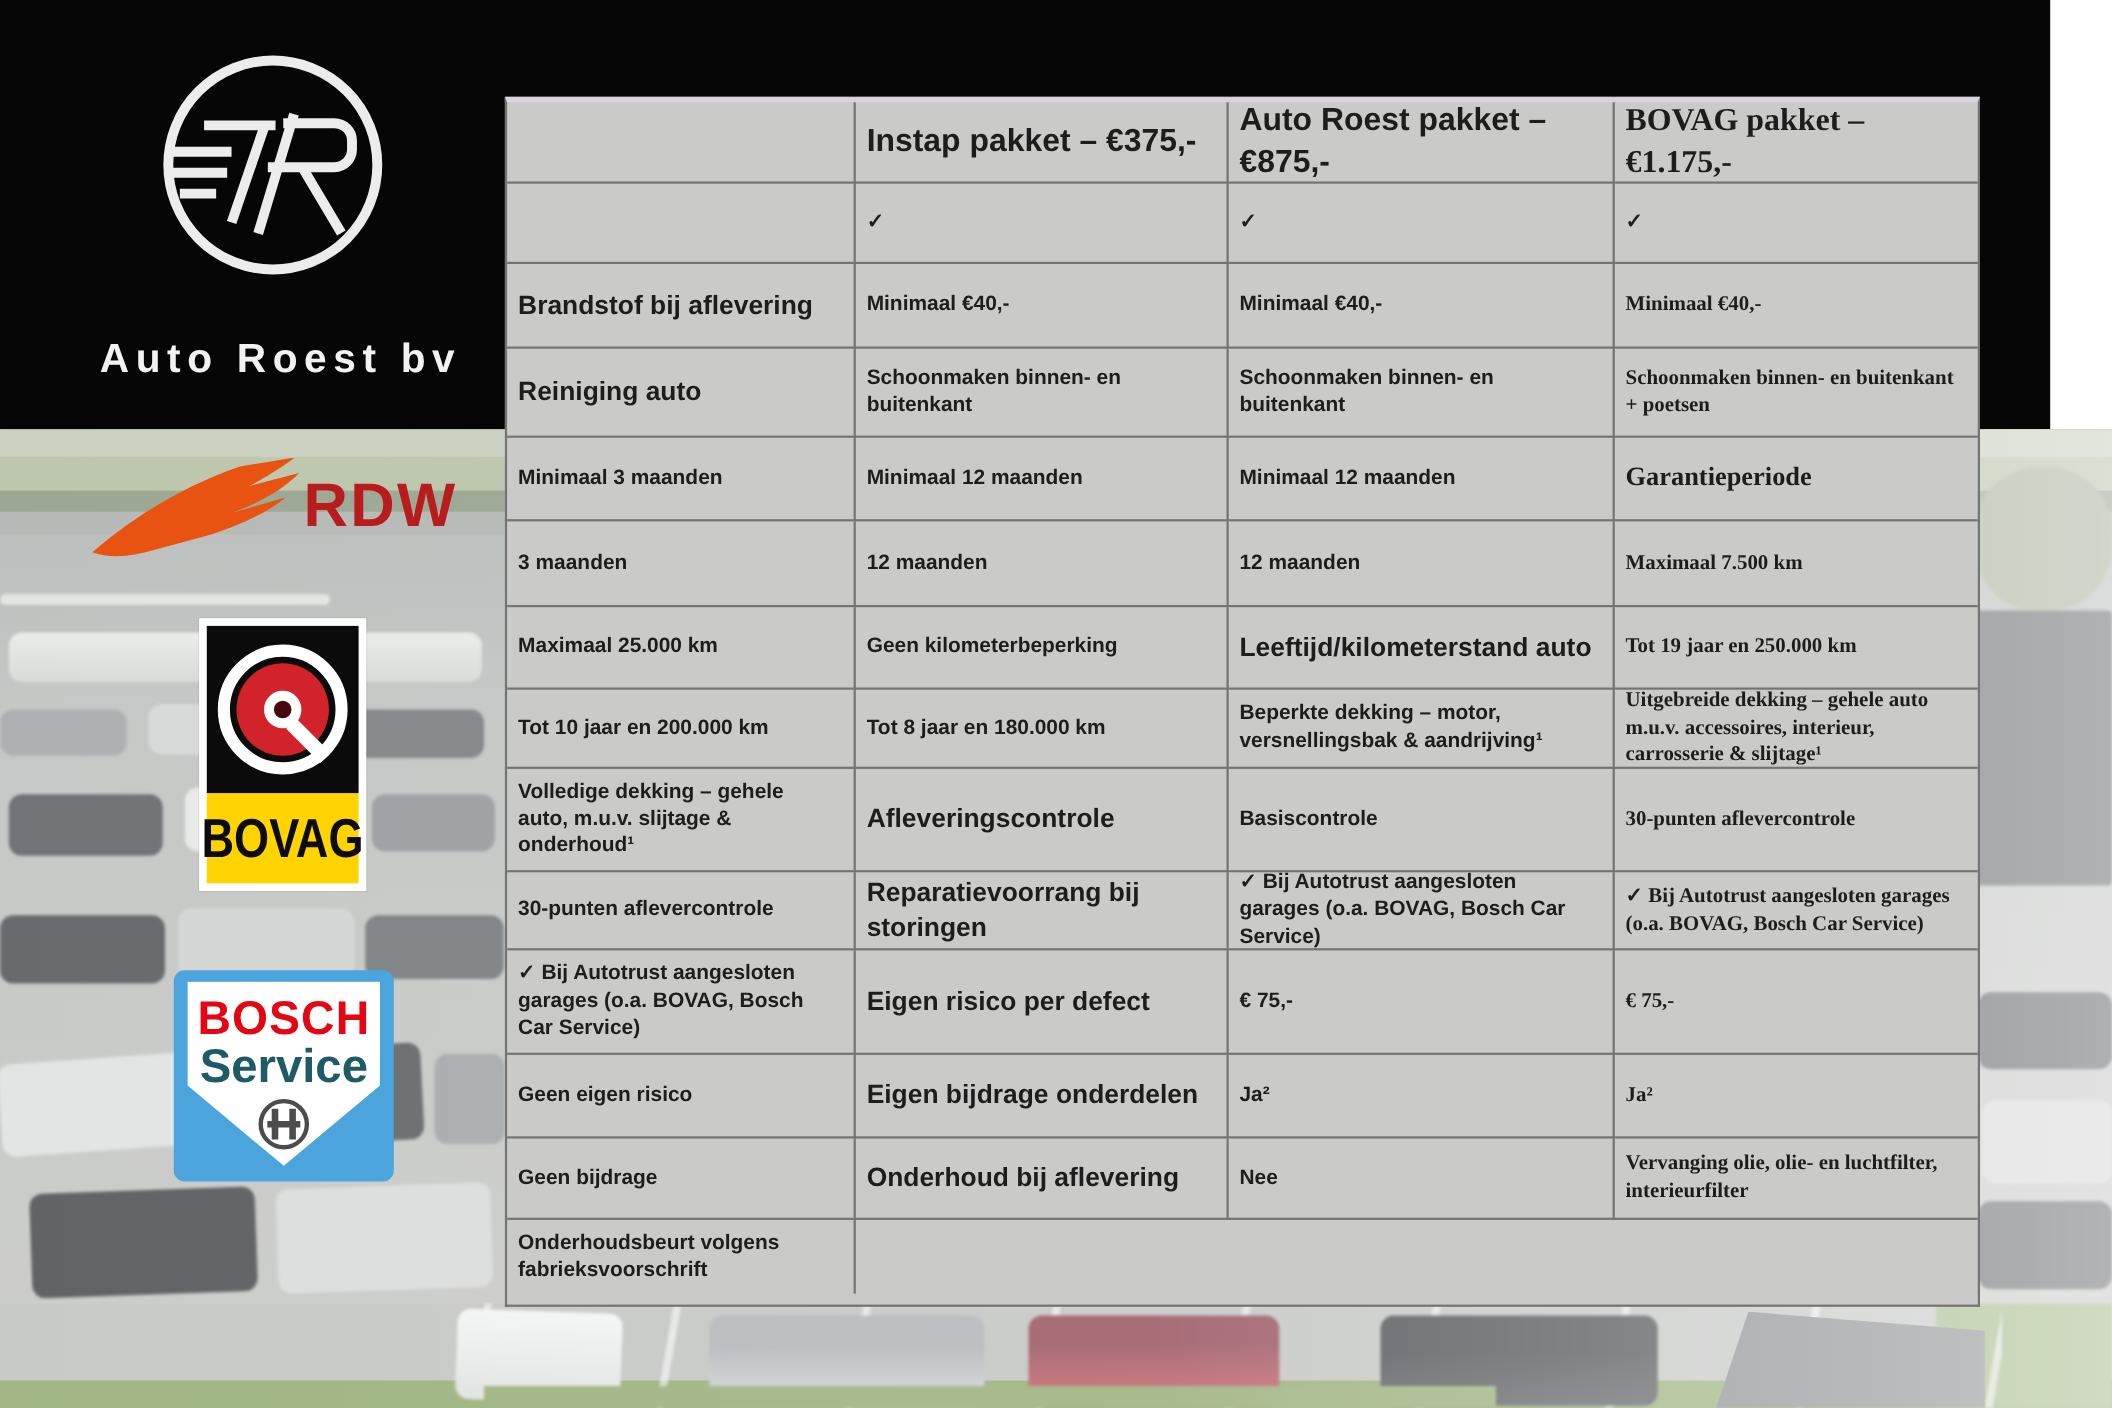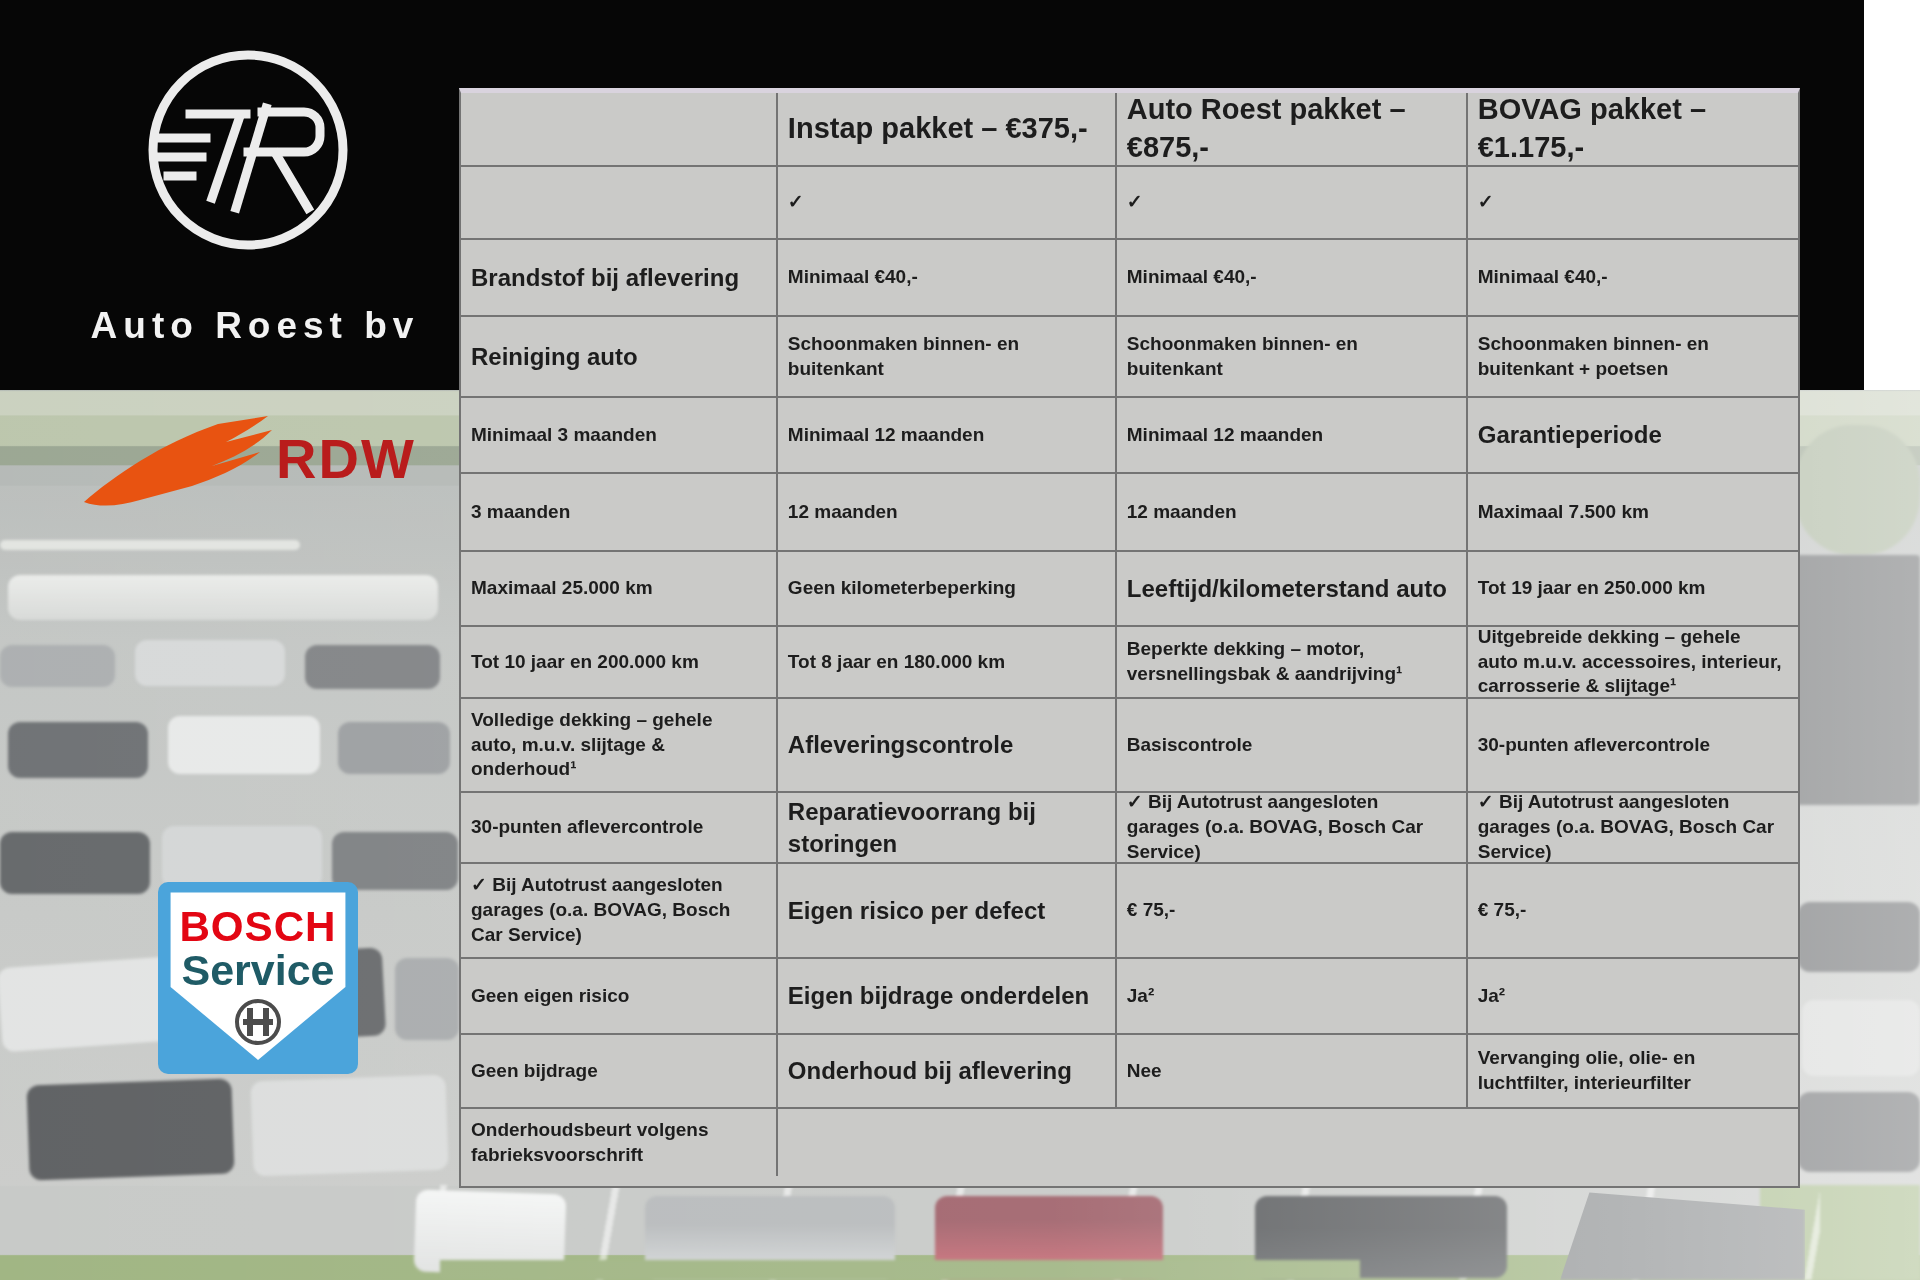--- a/index.html
+++ b/index.html
@@ -69,21 +69,21 @@
   #pakket-table{position:absolute;left:459px;top:88px;width:1341px;height:1100px;
     background:var(--table-background,#CACAC8);
     border:2px solid var(--grid-line,#747474);border-top:5px solid #d9d3de;
     box-sizing:border-box;display:grid;
     grid-template-columns:23.7% 25.35% 26.25% 24.7%;
     grid-template-rows:74px 73px 77px 81px 76px 78px 75px 72px 94px 71px 95px 76px 74px 67px;}
   .cell{box-sizing:border-box;border-right:2px solid var(--grid-line,#747474);
     border-bottom:2px solid var(--grid-line,#747474);
     display:flex;align-items:center;padding:6px 14px 6px 10px;
     color:#1d1d1d;font-weight:700;line-height:1.3;}
-  .cell:nth-child(4n){border-right:none;}
+  .cell:nth-child(4n){border-right:none;font-family:Liberation Serif, serif;}
   .cell:nth-child(n+53){border-bottom:none;}
   .cell.th{font-size:29px;}
   .cell.rowlabel{font-size:24px;}
   .cell.val{font-size:19px;}
 </style>
 </head>
 <body>
 
 <div id="stage">
 
@@ -144,20 +144,31 @@
     <div class="dealer-name">Auto Roest bv</div>
   </div>
 
   <div id="rdw">
     <svg width="200" height="100" viewBox="0 0 200 100">
       <path fill="var(--rdw-orange,#E85311)" d="M4 86 C34 60 80 28 138 8 L188 0 C172 12 158 20 146 26 L192 14 C174 32 152 42 132 50 L180 36 C160 52 136 62 112 70 L60 84 C40 90 20 92 4 86 Z"></path>
     </svg>
     <span class="rdw-word">RDW</span>
   </div>
 
+  <div id="bovag">
+    <div class="bovag-black">
+      <div class="bovag-ring"></div>
+      <div class="bovag-red"></div>
+      <div class="bovag-tail"></div>
+      <div class="bovag-q"></div>
+    </div>
+    <div class="bovag-yellow">
+      <span class="bovag-word">BOVAG</span>
+    </div>
+  </div>
 
   <div id="bosch">
     <div class="bosch-shield">
       <div class="bosch-red-word">BOSCH</div>
       <div class="bosch-teal-word">Service</div>
       <svg class="armature" width="54" height="54" viewBox="0 0 54 54">
         <circle cx="27" cy="27" r="21" fill="none" stroke="#4c4c4c" stroke-width="4"></circle>
         <line x1="19" y1="13" x2="19" y2="41" stroke="#4c4c4c" stroke-width="6"></line>
         <line x1="35" y1="13" x2="35" y2="41" stroke="#4c4c4c" stroke-width="6"></line>
         <line x1="12" y1="27" x2="42" y2="27" stroke="#4c4c4c" stroke-width="6"></line>

